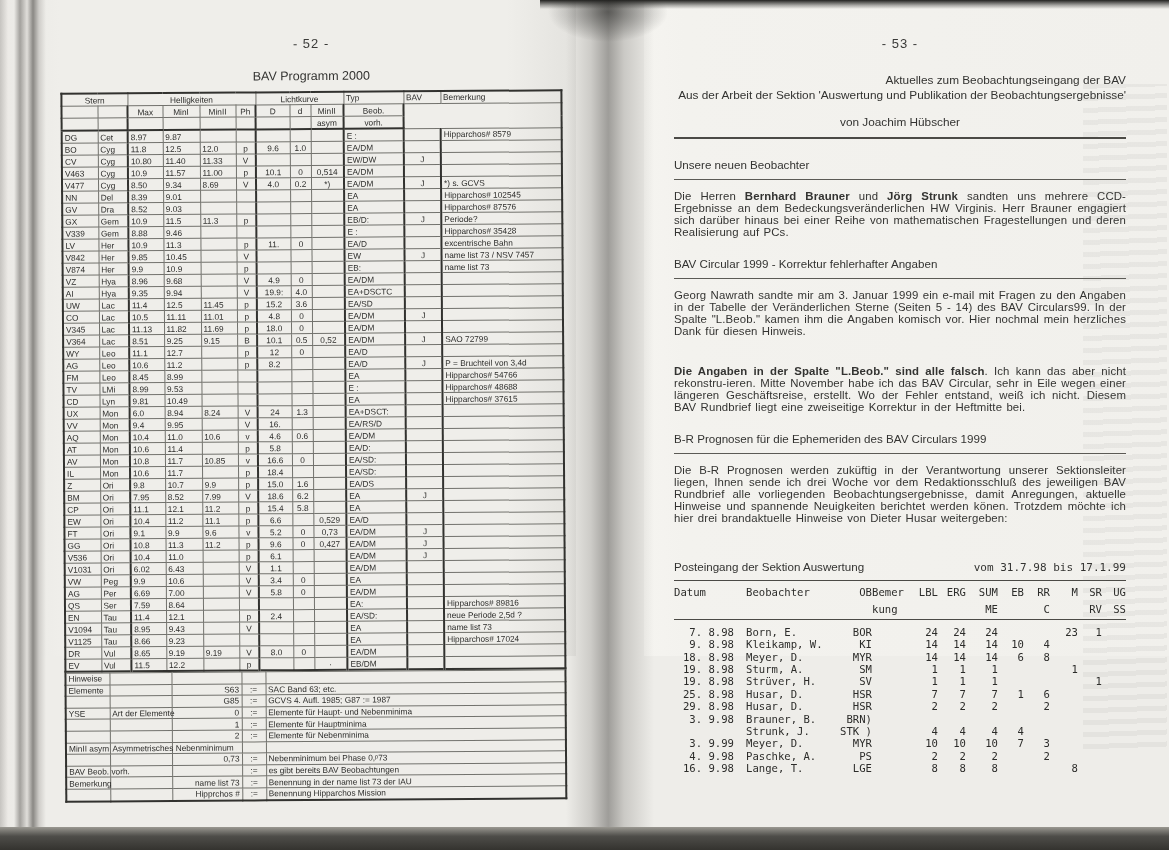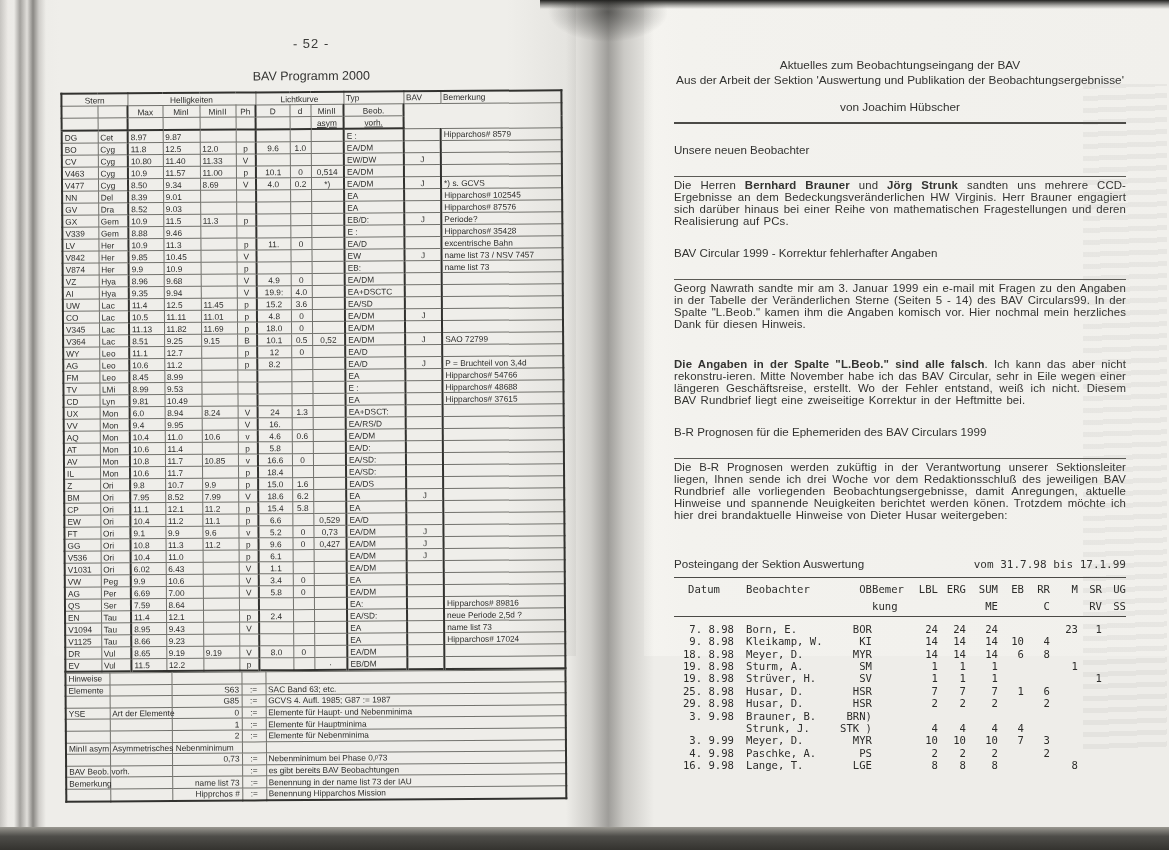--- a/index.html
+++ b/index.html
@@ -26,55 +26,55 @@
   .lp-inner{position:absolute;left:60px;top:36px;width:502px;transform:rotate(-0.4deg);transform-origin:50% 0;}
   .pageno{text-align:center;font-size:13px;letter-spacing:1px;color:#3a3a38;}
   .lp-title{text-align:center;font-size:12.5px;margin-top:18px;color:#343432;}
   table.star{border-collapse:collapse;table-layout:fixed;width:502px;margin-top:8px;
     border:2px solid #32322f;font-size:8.3px;line-height:10px;color:#2d2d2b;}
   table.star th,table.star td{border:1px solid #72726d;padding:0 2px;height:11px;overflow:hidden;white-space:nowrap;font-weight:normal;}
   .tr1 th{border-right:2px solid #32322f;text-align:center;height:13px;}
   .tr1 th.typ,.tr1 th.bem,.tr1 th.bavh{text-align:left;vertical-align:top;}
   .subhead td{text-align:center;height:10.5px;}
   .subhead .c1,.subhead .c5,.subhead .c8,.subhead .c9{border-right:2px solid #32322f;}
-  .subhead tr:last-child td{border-bottom:2px solid #32322f;text-decoration:underline;}
+  .subhead tr:last-child td{border-bottom:2px solid #32322f;}
   .starbody td{text-align:left;}
   .starbody .c5,.starbody .c6,.starbody .c7,.starbody .c8,.starbody .c10{text-align:center;}
   .starbody .c1,.starbody .c5,.starbody .c8,.starbody .c9,.starbody .c10{border-right:2px solid #32322f;}
   table.hinw{border-collapse:collapse;table-layout:fixed;width:502px;border:2px solid #32322f;border-top:none;
     font-size:8.3px;line-height:10px;color:#2d2d2b;}
   table.hinw td{border:1px solid #72726d;padding:0 2px;height:10.6px;white-space:nowrap;overflow:visible;}
   .hinw .h2{text-align:right;}
   .hinw .h3{text-align:center;}
   
   .rp-inner{position:absolute;left:30px;top:36px;width:452px;color:#333331;}
-  .rp-title{text-align:center;font-size:11.8px;line-height:15px;margin-top:22px;}
+  .rp-title{text-align:right;font-size:11.8px;line-height:15px;margin-top:22px;}
   .byline{text-align:center;font-size:11.8px;margin-top:12px;}
   .thickrule{border-bottom:2.5px solid #4b4a46;margin-top:8px;}
-  .h{font-size:11.6px;margin-top:19px;border-bottom:1.2px solid #5b5a55;padding-bottom:20px;margin-bottom:2px;}
+  .h{font-size:11.6px;margin-top:19px;border-bottom:1.2px solid #5b5a55;padding-bottom:8px;margin-bottom:10px;}
   .para{font-size:11.4px;line-height:12px;text-align:justify;margin:0 0 0 0;letter-spacing:.12px;word-spacing:1px;}
   .para + .para{margin-top:28px;}
   .para b{font-weight:bold;}
   .brline{font-size:11.4px;margin-top:5px;padding-left:118px;white-space:pre;}
   .postheading{display:flex;justify-content:space-between;align-items:baseline;margin-top:36px;
     border-bottom:1.4px solid #4b4a46;padding-bottom:6px;font-size:11.6px;}
   .postheading .mono{font-family:"DejaVu Sans Mono",monospace;font-size:11px;}
   table.post{border-collapse:collapse;table-layout:fixed;width:100%;
     font-family:"DejaVu Sans Mono",monospace;font-size:10.6px;line-height:12.4px;color:#2c2c2a;}
   table.post th,table.post td{padding:0;font-weight:normal;overflow:visible;white-space:nowrap;height:12.4px;}
   table.post thead{border-bottom:1.4px solid #4b4a46;}
   table.post thead th{padding-top:5px;}
   table.post thead tr:last-child th{padding-bottom:3px;}
   table.post tbody tr:first-child td{padding-top:6px;}
   .post .p0{text-align:right;}
   .post .p1{text-align:left;padding-left:12px;}
   .post .p2{text-align:right;padding-left:4px;}
   .post .p3{text-align:left;}
   .post .p4,.post .p5,.post .p6,.post .p7,.post .p8,.post .p9,.post .p10,.post .p11{text-align:right;}
-  .post thead .p0{text-align:center;margin-left:16px;}
+  .post thead .p0{text-align:left;margin-left:16px;}
   .post thead .p1{padding-left:12px;}
 </style>
 </head>
 <body>
 
 <div class="scan">
 
   <div class="page page-left">
     <div class="lp-inner">
       <div class="pageno">- 52 -</div>
@@ -851,20 +851,21 @@
               <td class="h3">:=</td>
               <td class="h4">Benennung Hipparchos Mission</td>
             </tr>
           </tbody>
       </table>
     </div>
   </div>
 
   <div class="page page-right">
     <div class="rp-inner">
+      <div class="pageno">- 53 -</div>
       <div class="rp-title">
         <div>Aktuelles zum Beobachtungseingang der BAV</div>
         <div>Aus der Arbeit der Sektion 'Auswertung und Publikation der Beobachtungsergebnisse'</div>
       </div>
       <div class="byline">von Joachim Hübscher</div>
       <div class="thickrule"></div>
 
       <div class="h">Unsere neuen Beobachter</div>
       <p class="para"><span>Die Herren </span><b>Bernhard Brauner</b><span> und </span><b>Jörg Strunk</b><span> sandten uns mehrere CCD-Ergebnisse an dem Bedeckungsveränderlichen HW Virginis. Herr Brauner engagiert sich darüber hinaus bei einer Reihe von mathematischen Fragestellungen und deren Realisierung auf PCs.</span></p>
 

